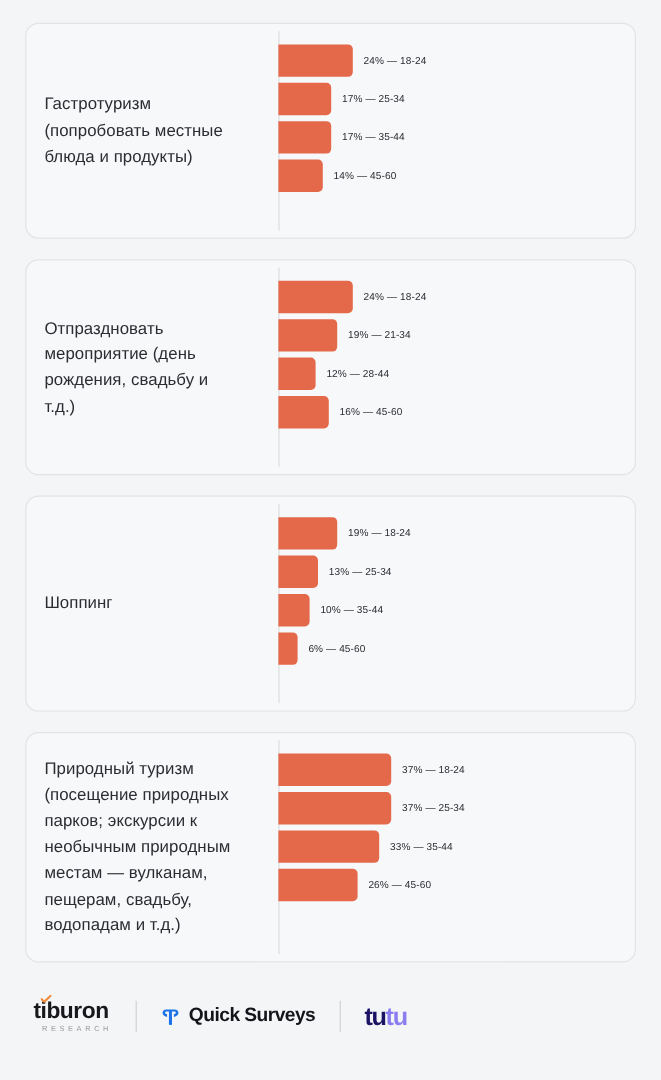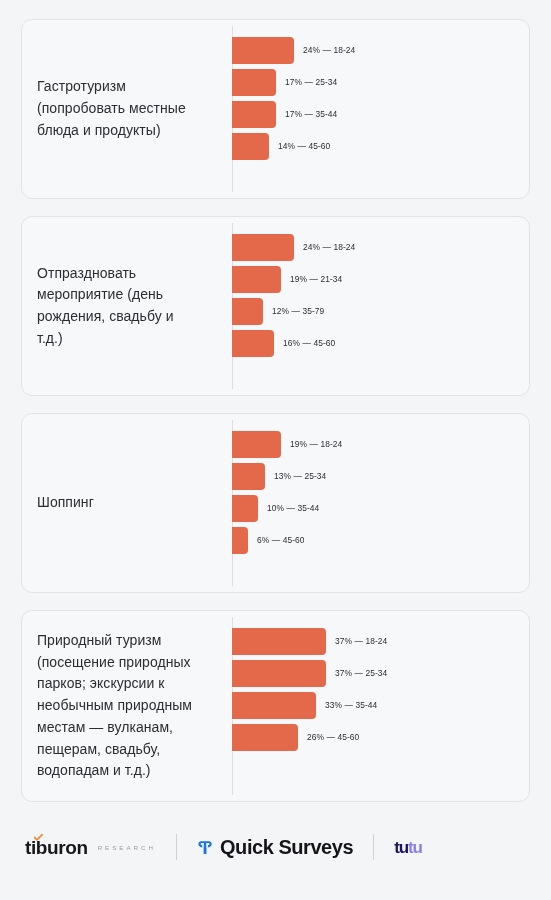--- a/index.html
+++ b/index.html
@@ -108,21 +108,21 @@
     width: 1px;
     height: 26px;
     background: #cfd1d4;
     margin: 0 20px;
     flex: 0 0 auto;
   }
   
   .tiburon {
     position: relative;
     display: flex;
-    flex-direction: row;
+    flex-direction: column;
     align-items: center;
     line-height: 1;
   }
   .tiburon-word {
     font-size: 19px;
     font-weight: bold;
     color: #18181c;
     letter-spacing: -0.4px;
   }
   .tiburon-sub {
@@ -145,28 +145,28 @@
     display: flex;
     align-items: center;
   }
   .qs-mark {
     width: 17px;
     height: 17px;
     margin-right: 6px;
     flex: 0 0 auto;
   }
   .qs-word {
-    font-size: 20px;
+    font-size: 16px;
     font-weight: bold;
     color: #14141a;
     letter-spacing: -0.45px;
   }
   
   .tutu {
-    font-size: 17px;
+    font-size: 21px;
     font-weight: bold;
     letter-spacing: -1.1px;
     line-height: 1;
   }
   .tutu-dark { color: #1b1363; }
   .tutu-light { color: #8b7df0; }
 </style>
 </head>
 <body>
 
@@ -202,21 +202,21 @@
       <div class="bar-row">
         <div class="bar" style="width:62px"></div>
         <div class="bar-value">24% — 18-24</div>
       </div>
       <div class="bar-row">
         <div class="bar" style="width:49px"></div>
         <div class="bar-value">19% — 21-34</div>
       </div>
       <div class="bar-row">
         <div class="bar" style="width:31px"></div>
-        <div class="bar-value">12% — 35-79</div>
+        <div class="bar-value">12% — 28-44</div>
       </div>
       <div class="bar-row">
         <div class="bar" style="width:42px"></div>
         <div class="bar-value">16% — 45-60</div>
       </div>
     </div>
   </div>
 
   <div class="panel panel-3">
     <div class="panel-label">Шоппинг</div>

